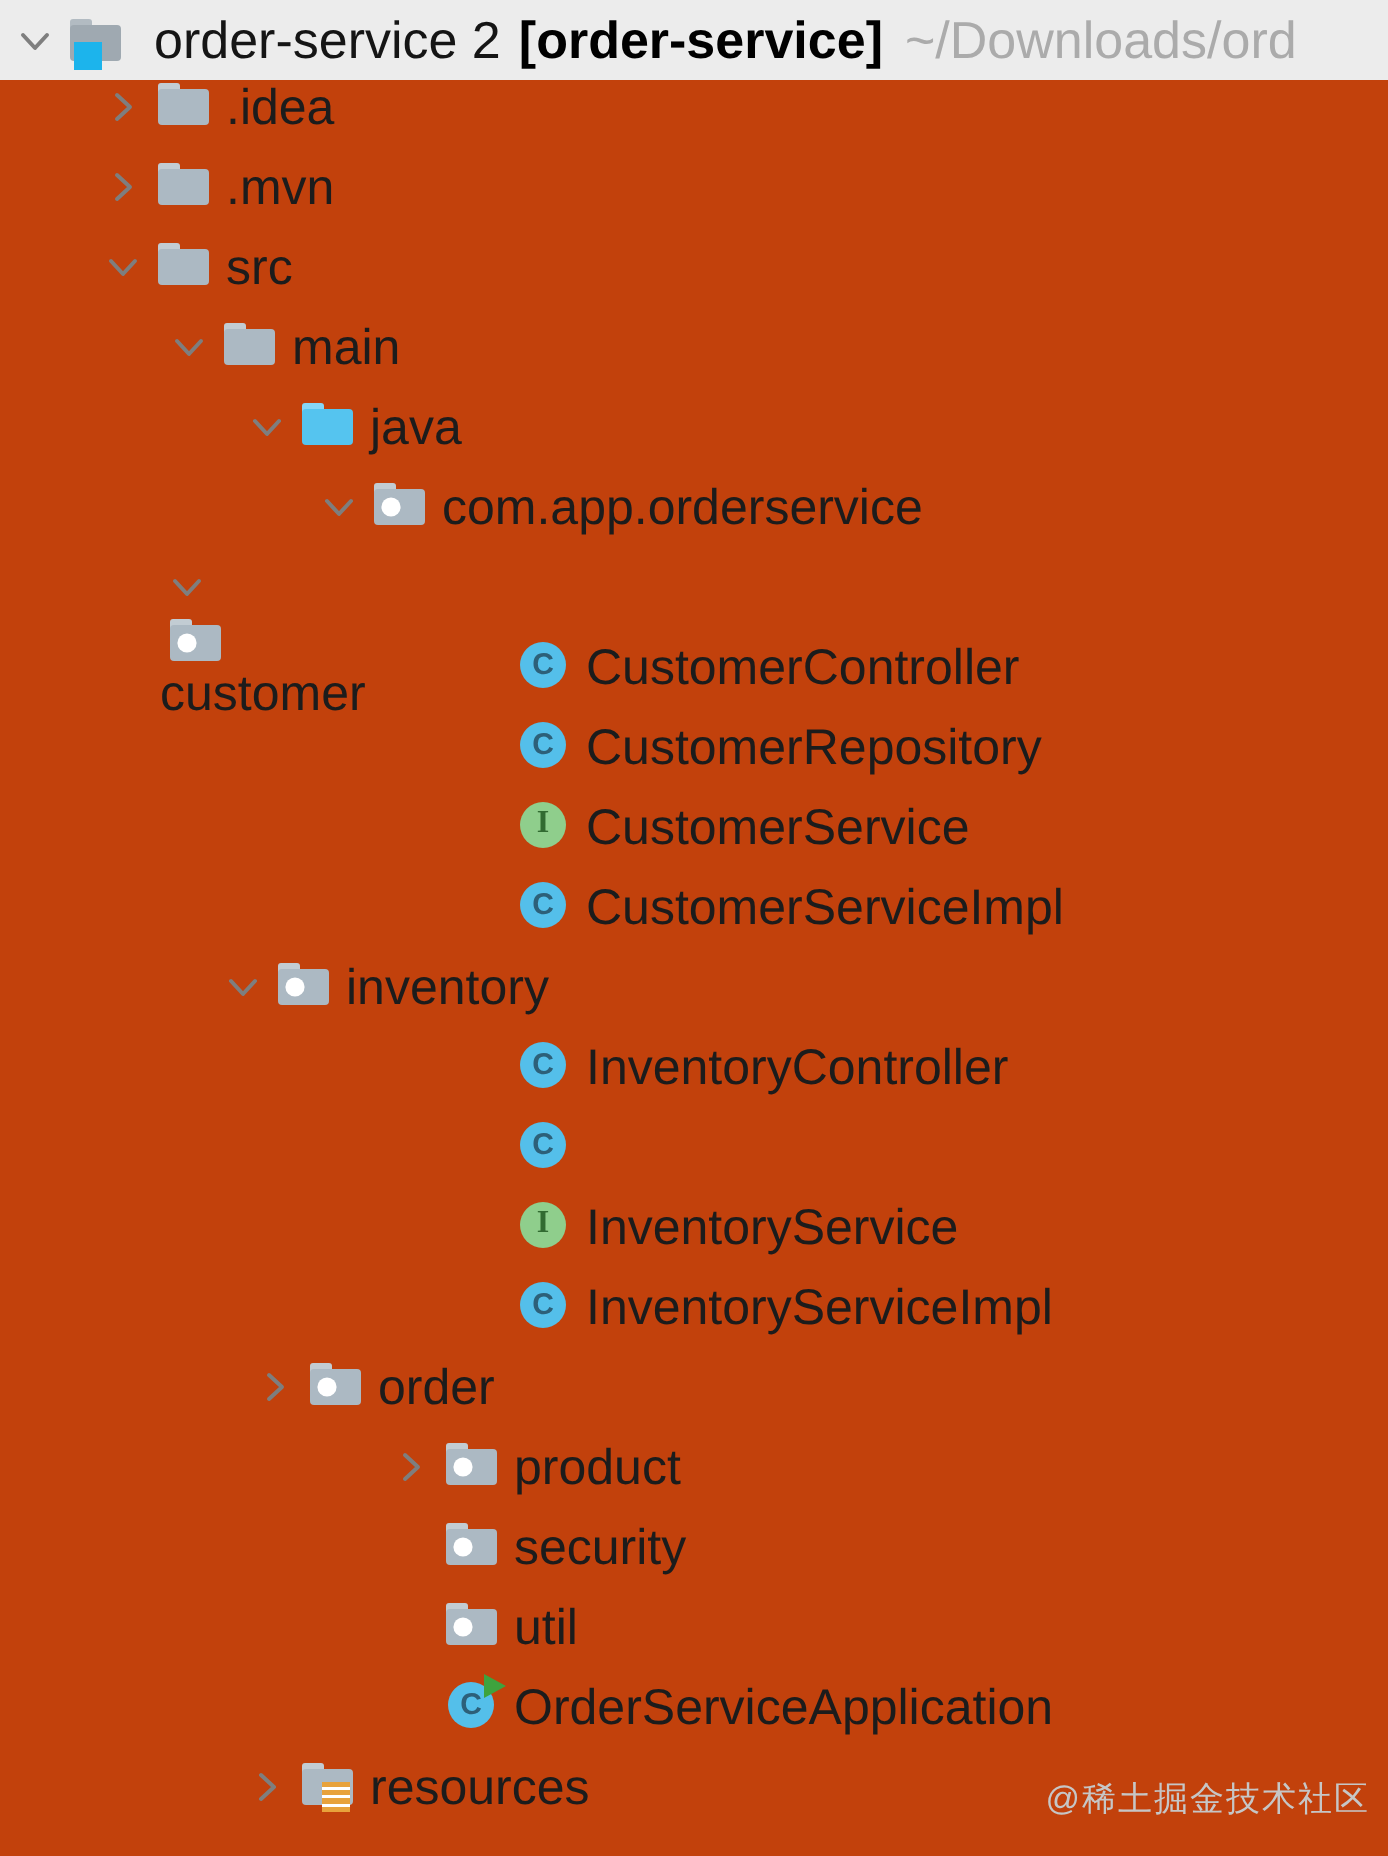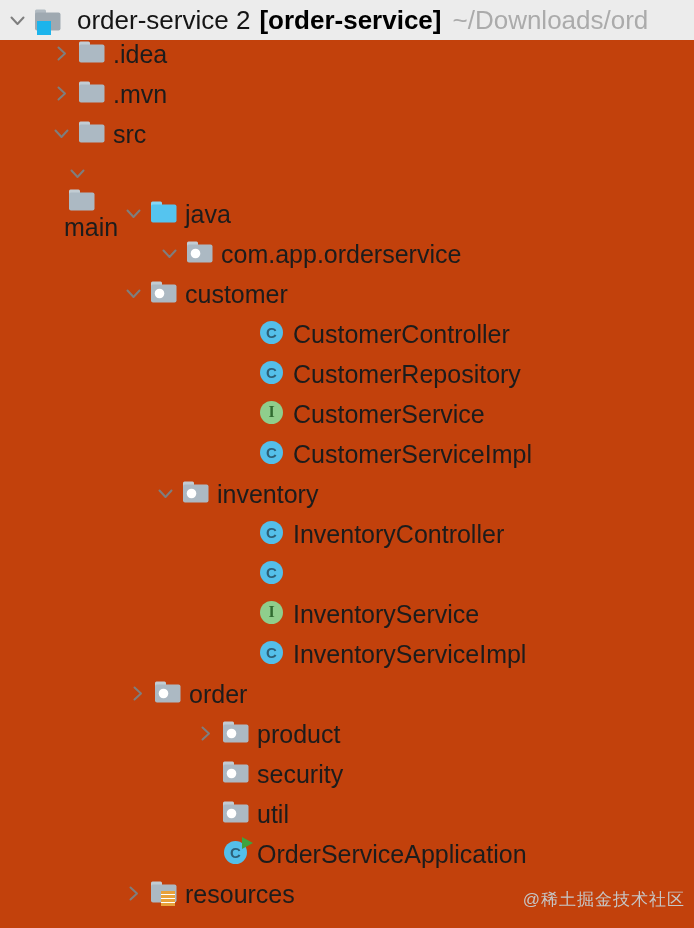--- a/index.html
+++ b/index.html
@@ -106,21 +106,21 @@
           </svg>
         </span>
     <span class="icon">
           <svg width="27" height="22" viewBox="0 0 27 22">
     <rect x="1" y="0.5" width="11" height="6.5" rx="1.5" fill="var(--folder-tab)"></rect>
     <rect x="1" y="3.5" width="25.5" height="18" rx="2" fill="var(--folder)"></rect>
     </svg>
         </span>
     <span class="label">src</span>
   </div>
-      <div class="row" style="padding-left: 64px; flex-direction: column;">
+      <div class="row" style="padding-left: 81px;">
     <span class="chev">
           <svg width="21" height="21" viewBox="0 0 21 21">
             <path d="M4.5 7.5 L10.5 14 L16.5 7.5" fill="none" stroke="var(--chevron)" stroke-width="2" stroke-linecap="round" stroke-linejoin="round"></path>
           </svg>
         </span>
     <span class="icon">
           <svg width="27" height="22" viewBox="0 0 27 22">
     <rect x="1" y="0.5" width="11" height="6.5" rx="1.5" fill="var(--folder-tab)"></rect>
     <rect x="1" y="3.5" width="25.5" height="18" rx="2" fill="var(--folder)"></rect>
     </svg>
@@ -149,21 +149,21 @@
         </span>
     <span class="icon">
           <svg width="27" height="22" viewBox="0 0 27 22">
     <rect x="1" y="0.5" width="11" height="6.5" rx="1.5" fill="var(--folder-tab)"></rect>
     <rect x="1" y="3.5" width="25.5" height="18" rx="2" fill="var(--folder)"></rect>
     <circle cx="9.5" cy="12.5" r="4.8" fill="#fff"></circle>
           </svg>
         </span>
     <span class="label">com.app.orderservice</span>
   </div>
-      <div class="row" style="padding-left: 120px;">
+      <div class="row" style="padding-left: 80px; flex-direction: column;">
     <span class="chev">
           <svg width="21" height="21" viewBox="0 0 21 21">
             <path d="M4.5 7.5 L10.5 14 L16.5 7.5" fill="none" stroke="var(--chevron)" stroke-width="2" stroke-linecap="round" stroke-linejoin="round"></path>
           </svg>
         </span>
     <span class="icon">
           <svg width="27" height="22" viewBox="0 0 27 22">
     <rect x="1" y="0.5" width="11" height="6.5" rx="1.5" fill="var(--folder-tab)"></rect>
     <rect x="1" y="3.5" width="25.5" height="18" rx="2" fill="var(--folder)"></rect>
     <circle cx="9.5" cy="12.5" r="4.8" fill="#fff"></circle>
@@ -192,21 +192,21 @@
         </span>
     <span class="label">CustomerService</span>
   </div>
       <div class="row" style="padding-left: 228px;">
     <span class="chev"></span>
     <span class="icon">
           <span class="circle cls">C</span>
         </span>
     <span class="label">CustomerServiceImpl</span>
   </div>
-      <div class="row" style="padding-left: 108px; margin-left: 44px;">
+      <div class="row" style="padding-left: 108px;">
     <span class="chev">
           <svg width="21" height="21" viewBox="0 0 21 21">
             <path d="M4.5 7.5 L10.5 14 L16.5 7.5" fill="none" stroke="var(--chevron)" stroke-width="2" stroke-linecap="round" stroke-linejoin="round"></path>
           </svg>
         </span>
     <span class="icon">
           <svg width="27" height="22" viewBox="0 0 27 22">
     <rect x="1" y="0.5" width="11" height="6.5" rx="1.5" fill="var(--folder-tab)"></rect>
     <rect x="1" y="3.5" width="25.5" height="18" rx="2" fill="var(--folder)"></rect>
     <circle cx="9.5" cy="12.5" r="4.8" fill="#fff"></circle>

